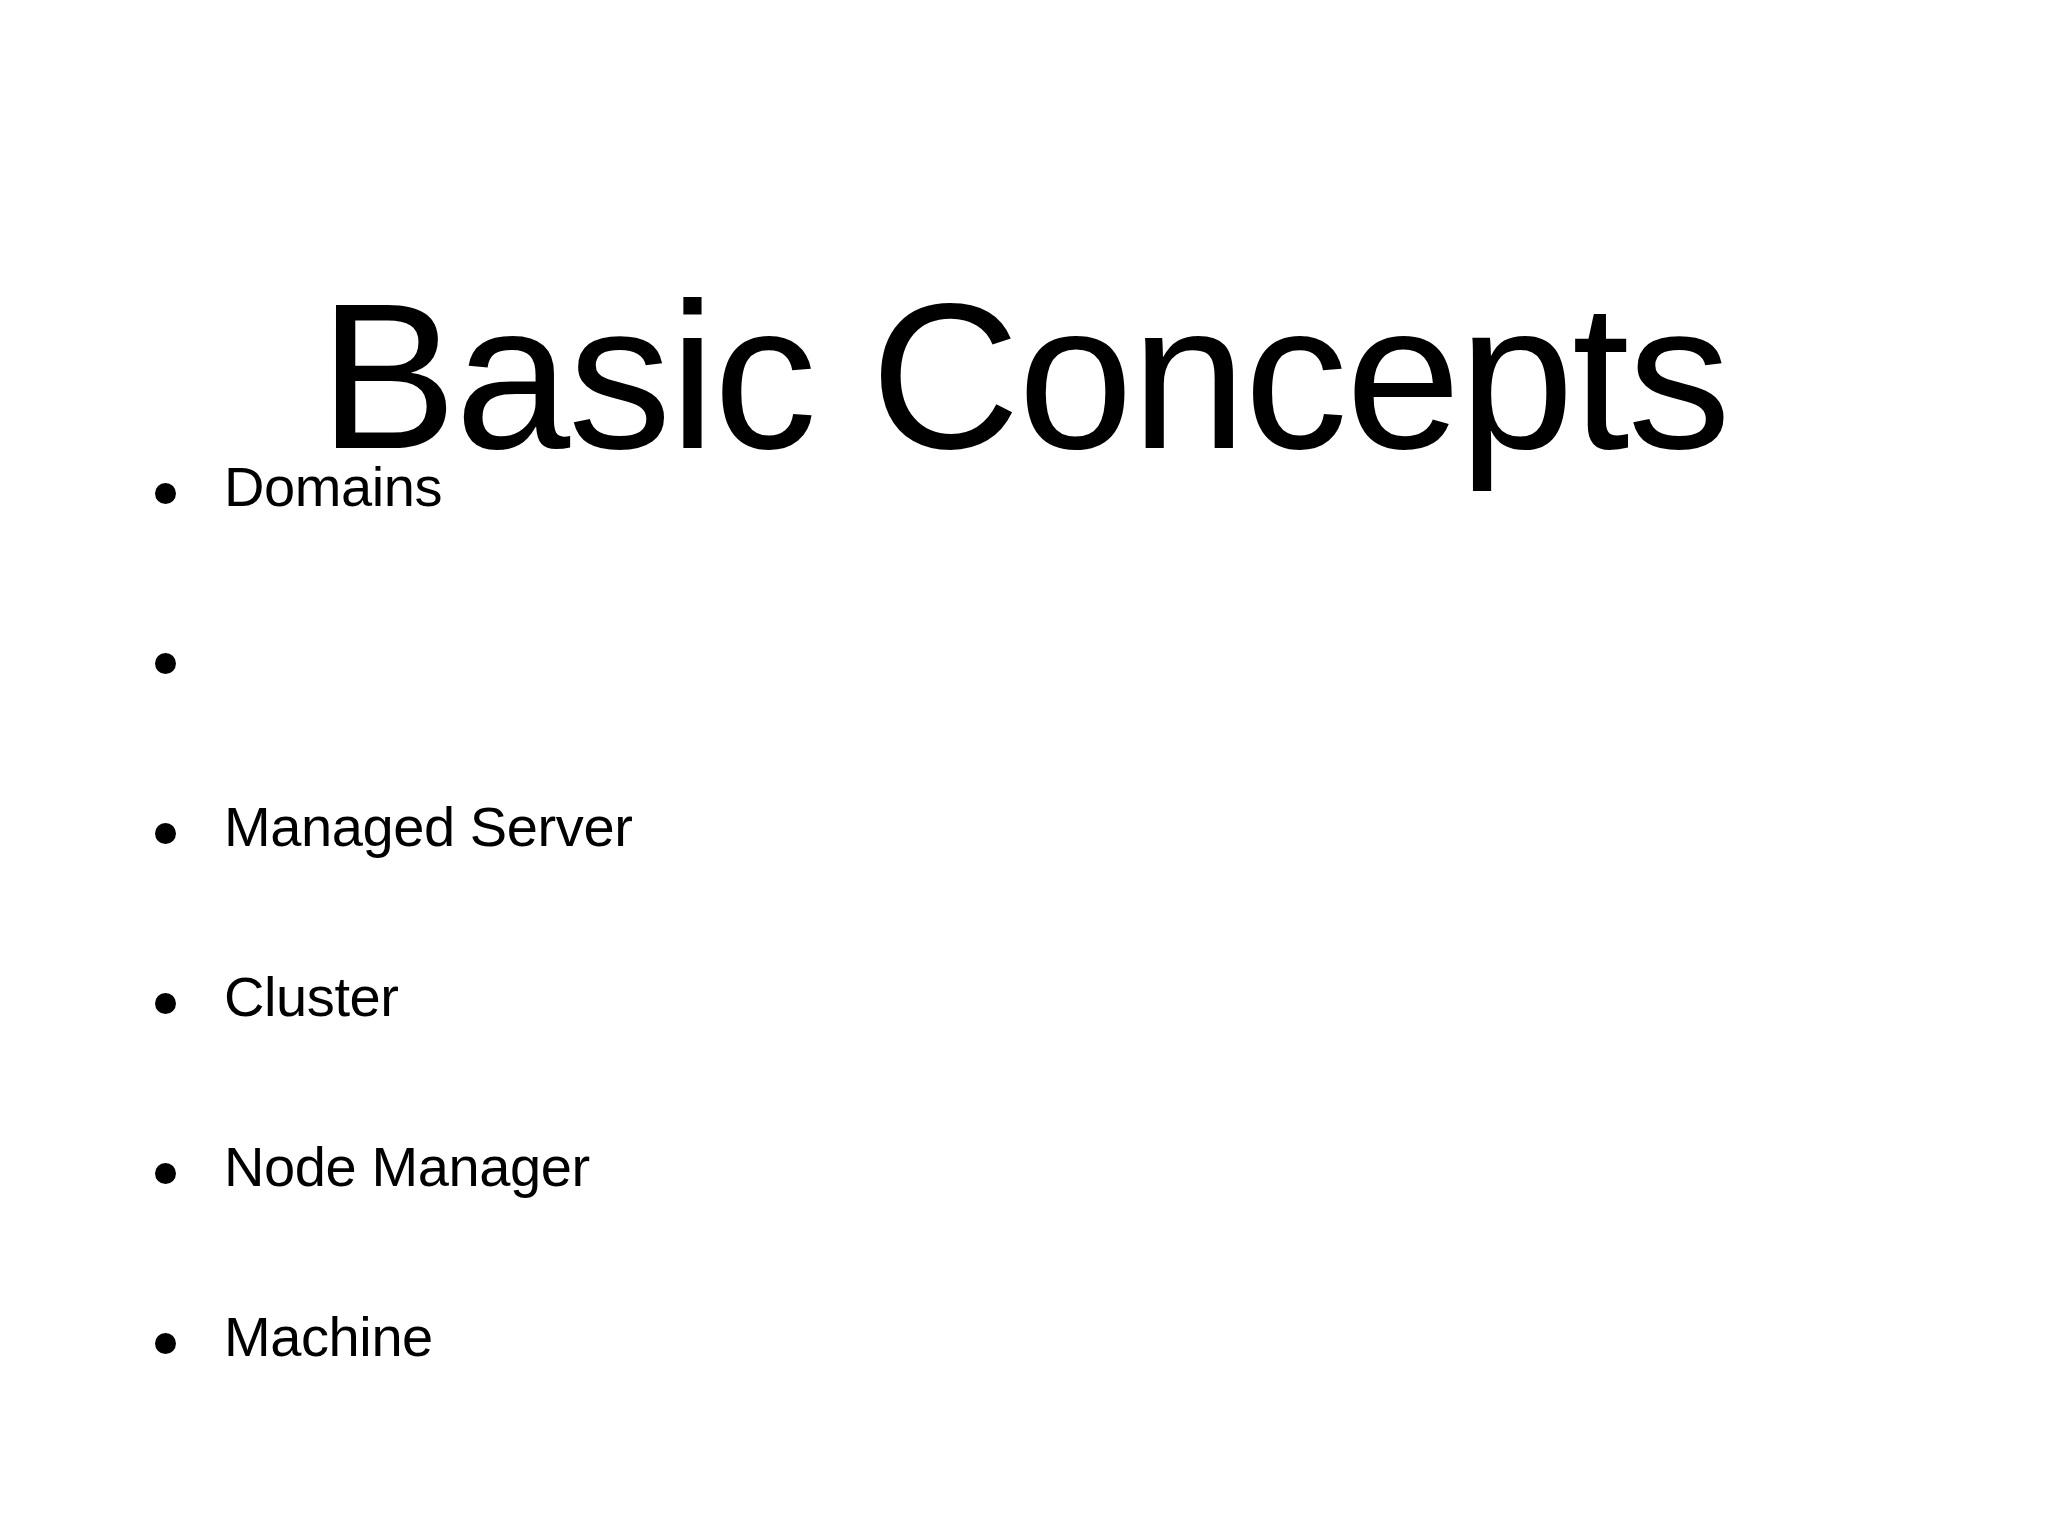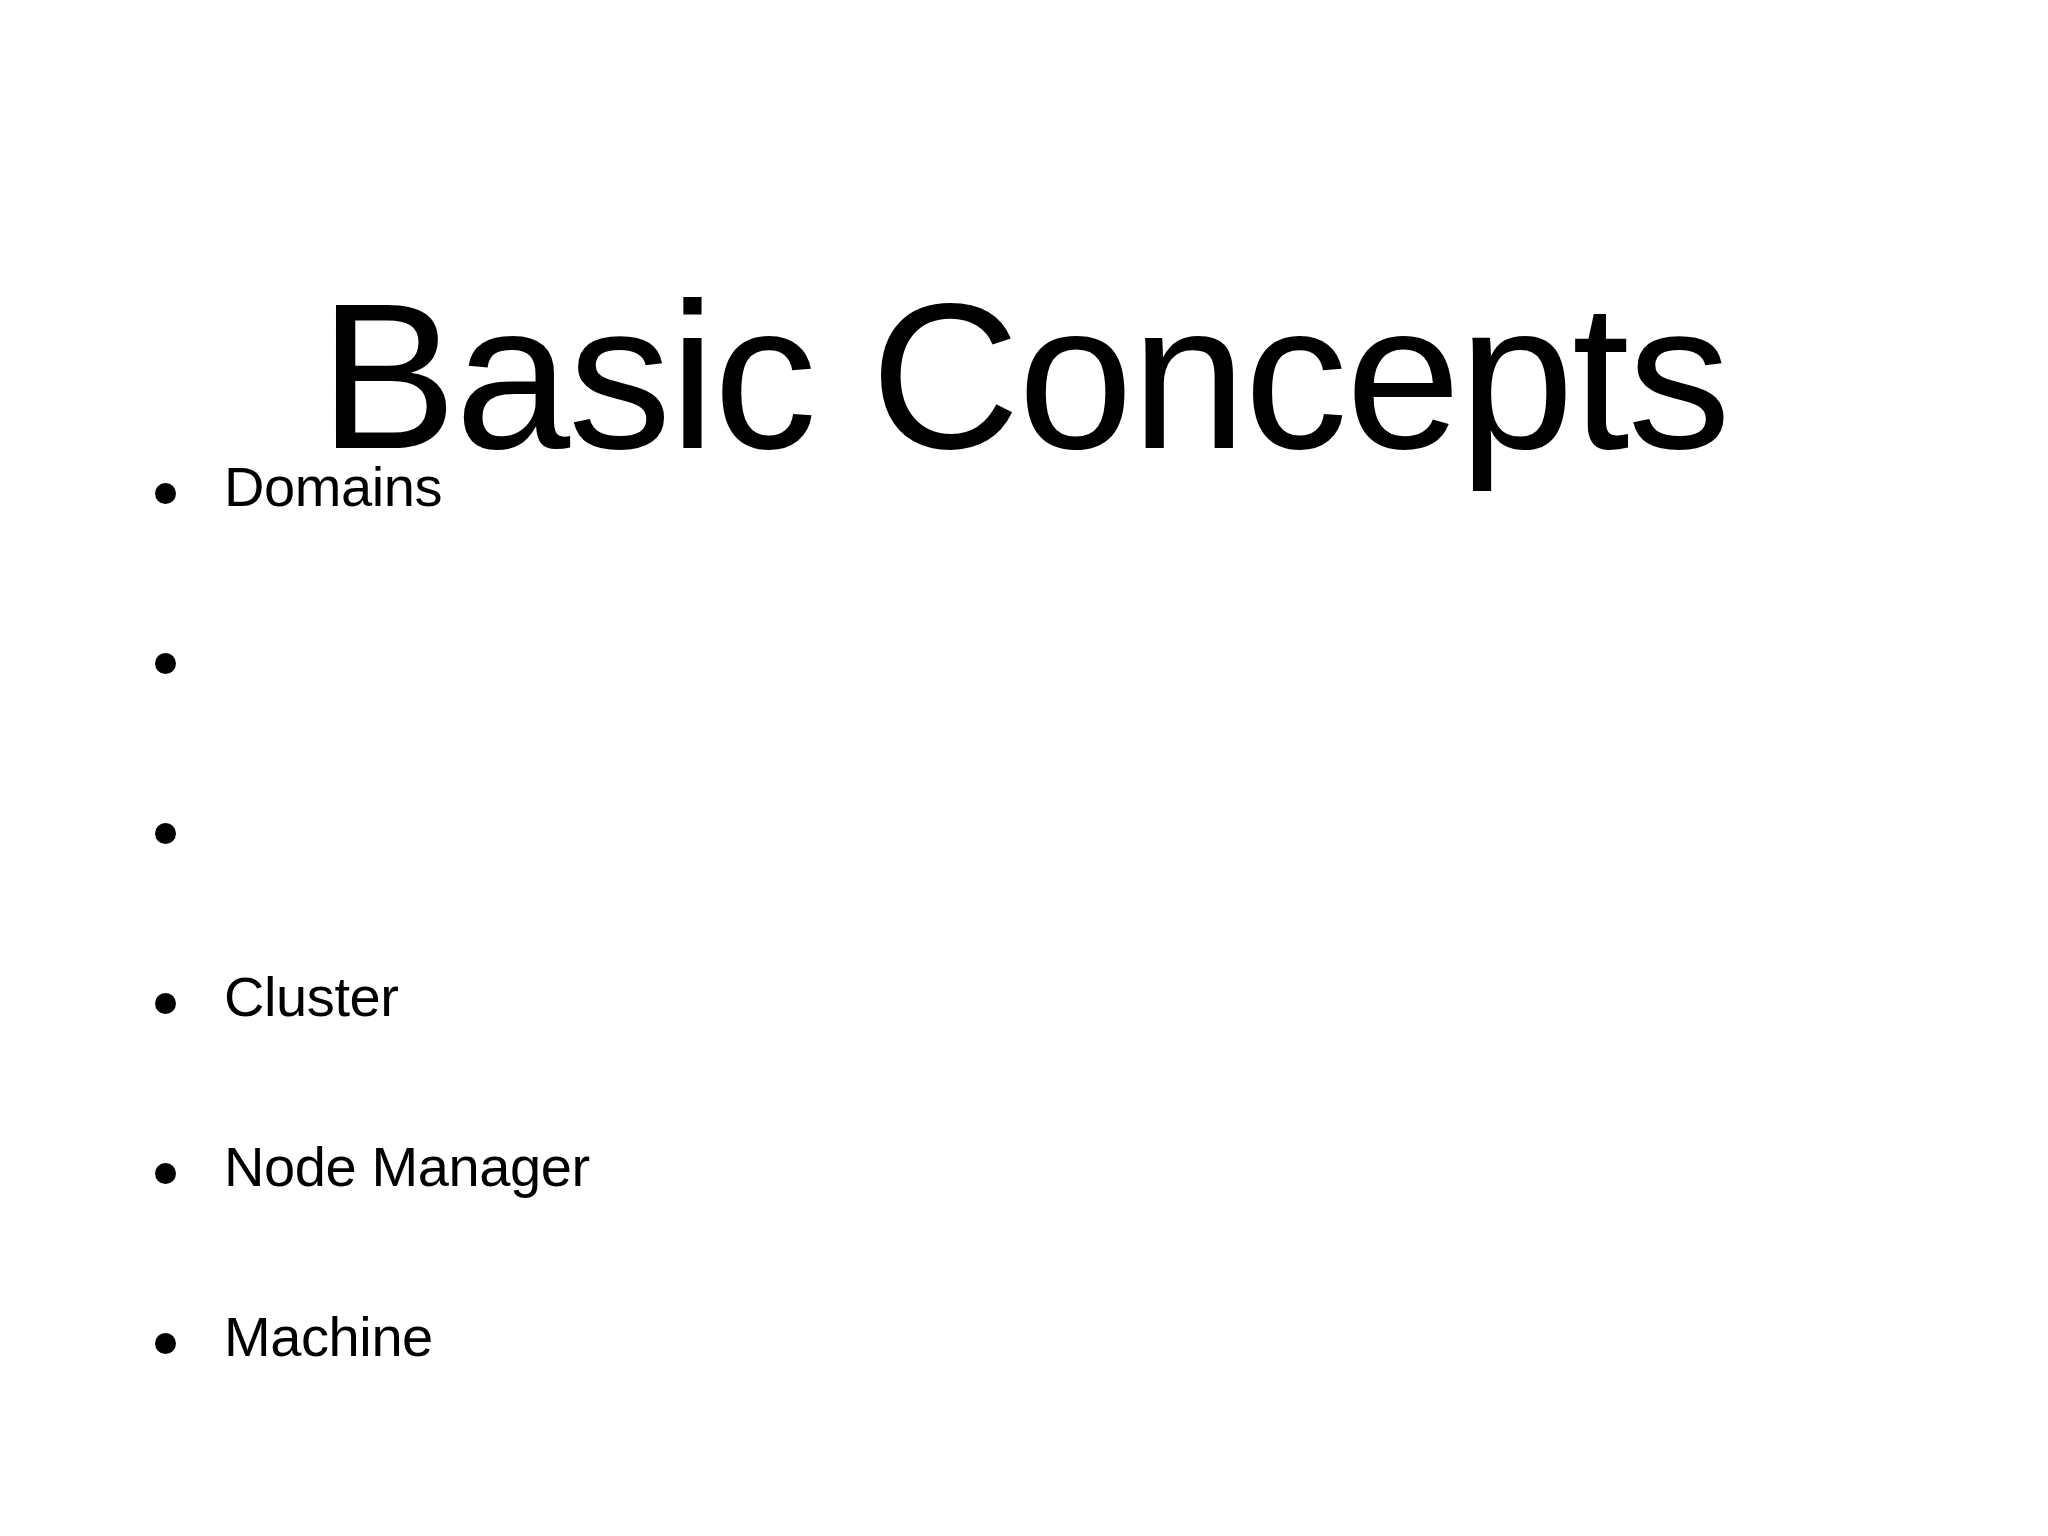--- a/index.html
+++ b/index.html
@@ -90,20 +90,21 @@
       <span class="bullet-dot"></span>
       <span class="bullet-label">Domains</span>
     </li>
 
     <li class="bullet-item">
       <span class="bullet-dot"></span>
     </li>
 
     <li class="bullet-item">
       <span class="bullet-dot"></span>
+      <span class="bullet-label">Managed Server</span>
     </li>
 
     <li class="bullet-item">
       <span class="bullet-dot"></span>
       <span class="bullet-label">Cluster</span>
     </li>
 
     <li class="bullet-item">
       <span class="bullet-dot"></span>
       <span class="bullet-label">Node Manager</span>

